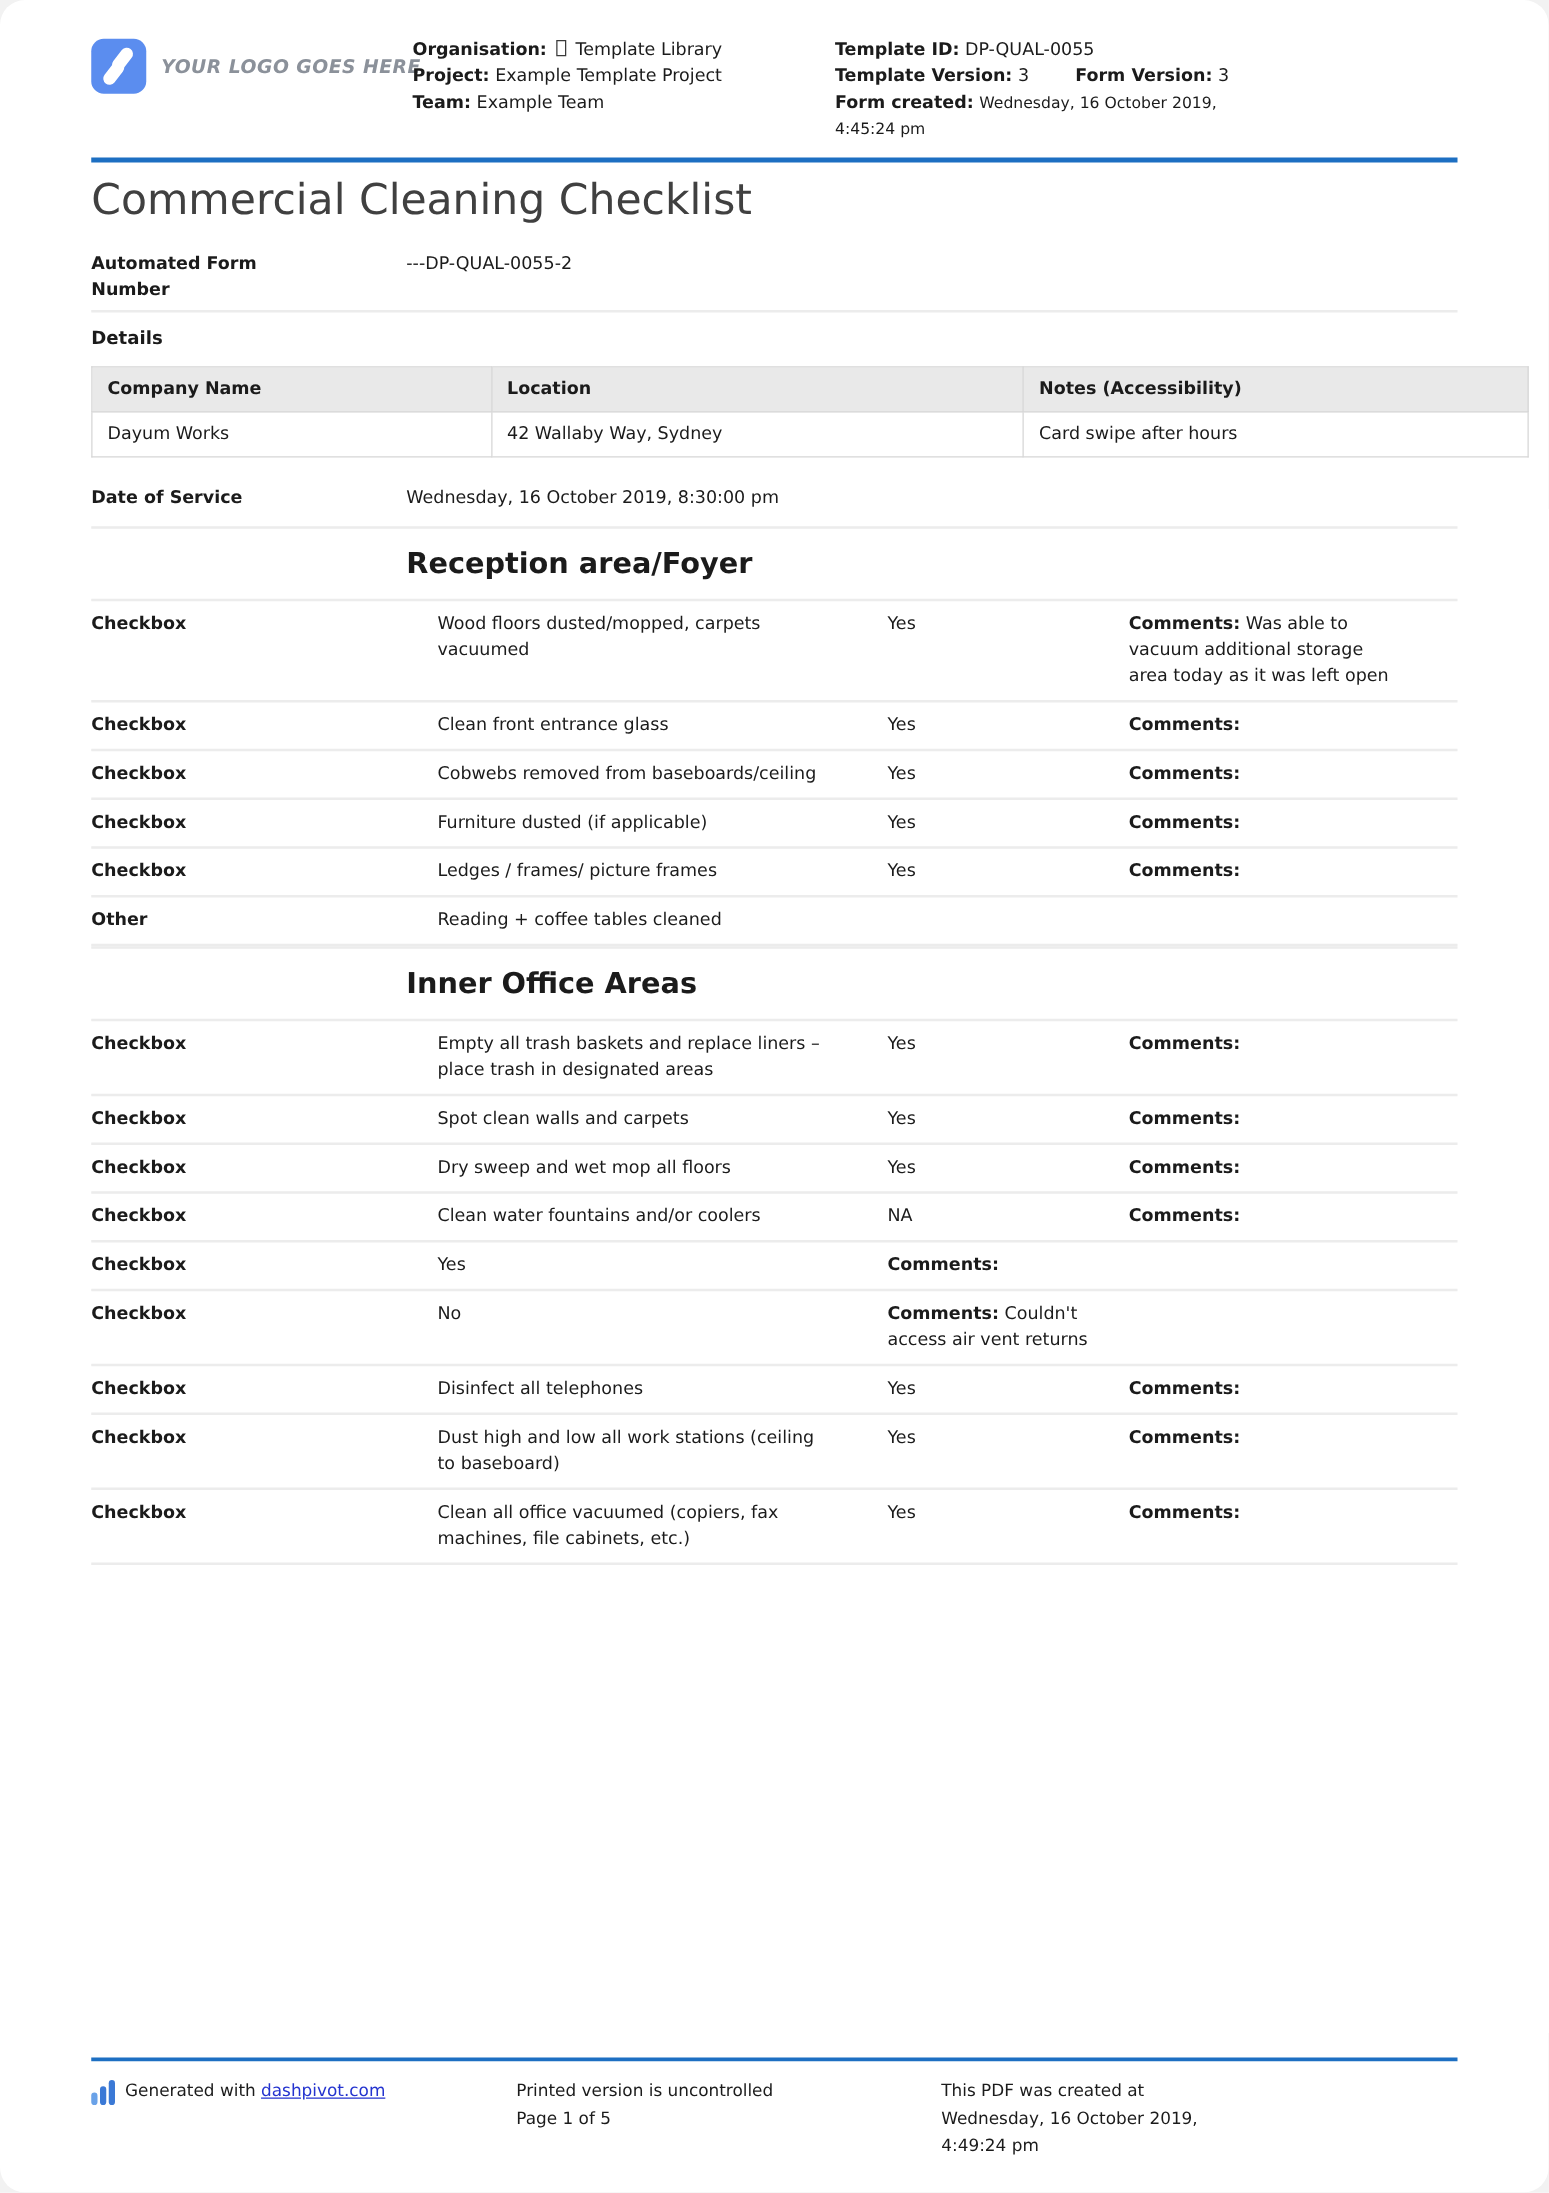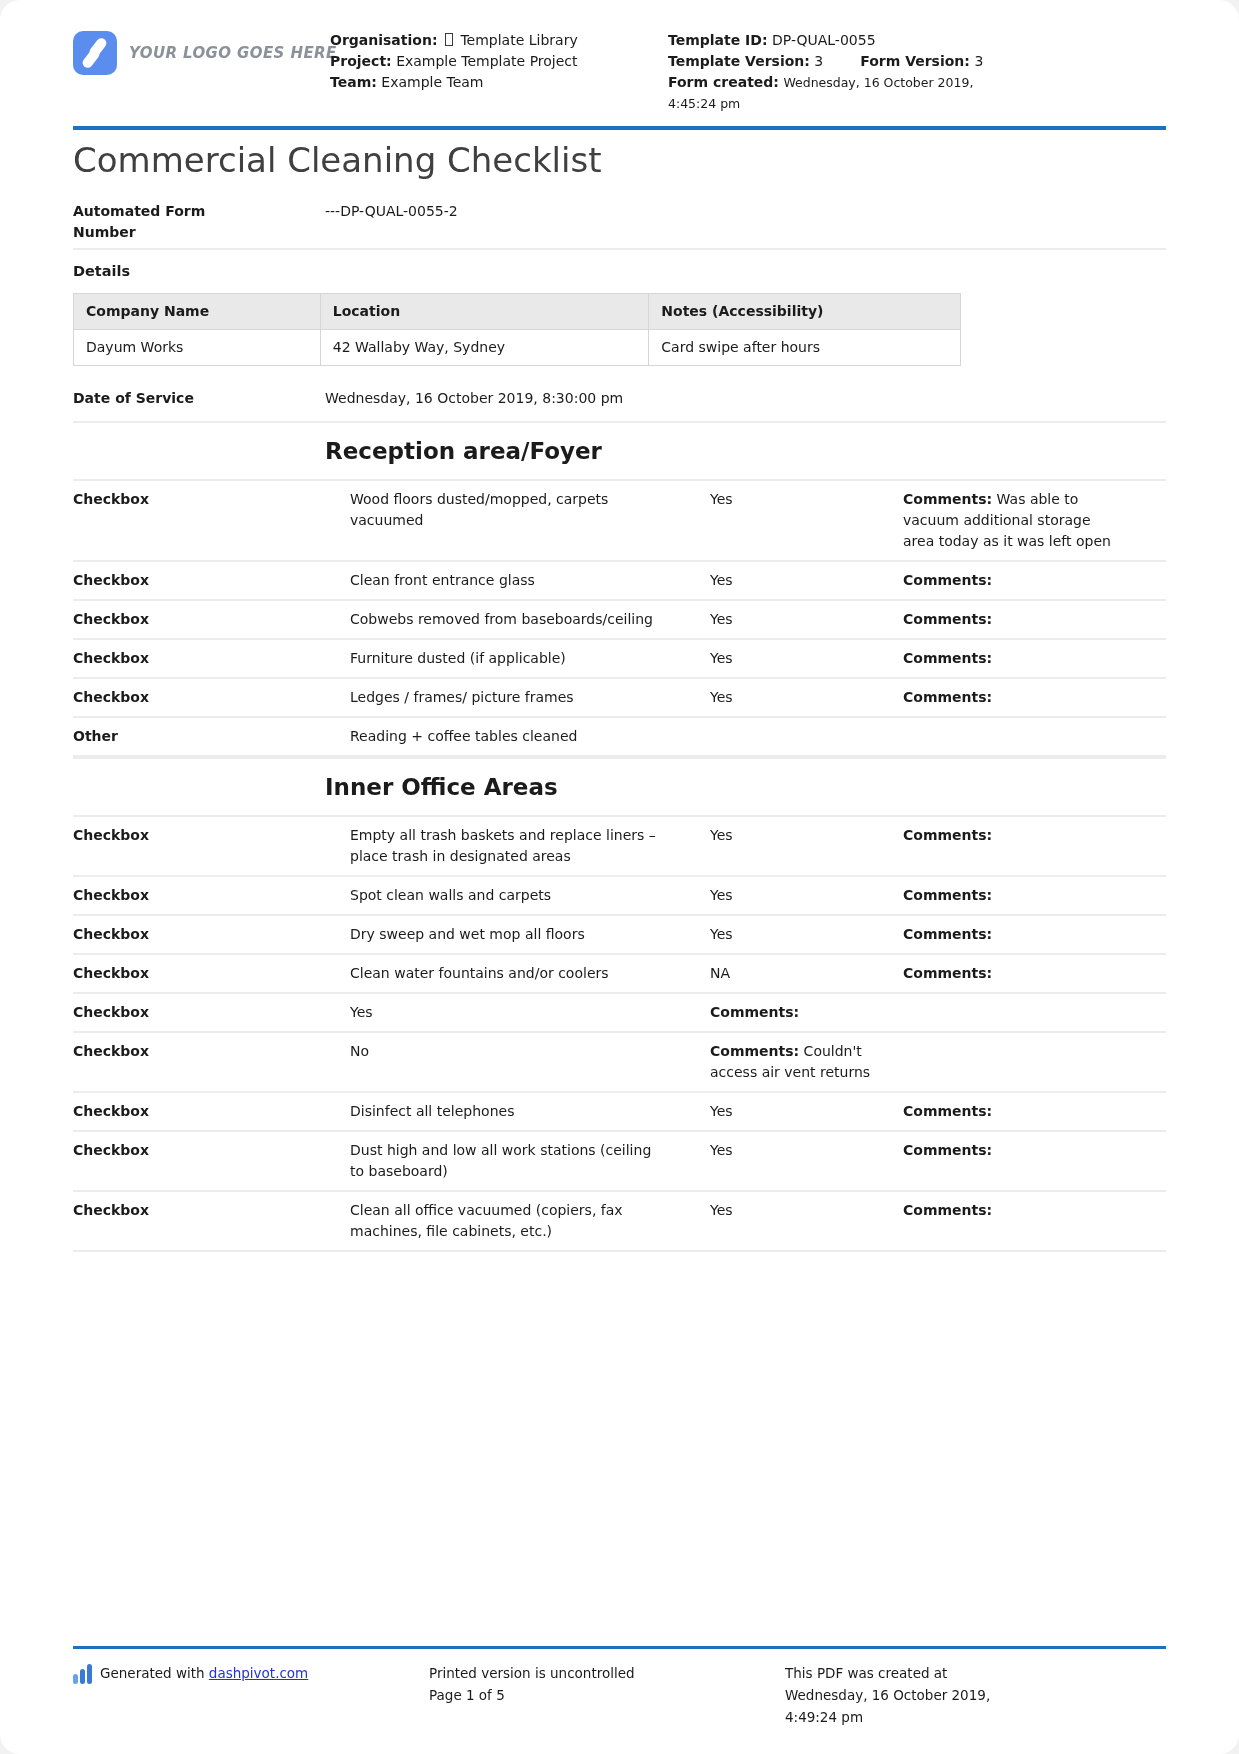--- a/index.html
+++ b/index.html
@@ -27,21 +27,21 @@
   .sm { font-size:12.5px; line-height:20px; }
 
   .rule { height:4px; background:#1d6fc2; }
   h1 { font-size:34px; line-height:40px; font-weight:400; color:#404040; margin:10px 0 16px; }
 
   .kv-row { display:grid; grid-template-columns:252px 1fr; padding:5px 0; }
   .kv-label { max-width:180px; }
   .divider { height:2px; background:#ececec; }
 
   .details-heading { padding:11px 0 7px; font-size:14.5px; }
-  table.details { width:888px; border-collapse:collapse; margin:4px 0 14px; }
+  table.details { width:1150px; border-collapse:collapse; margin:4px 0 14px; }
   table.details th, table.details td { border:1px solid #d6d6d6; text-align:left; padding:7px 12px; font-size:14px; }
   table.details th { background:#e9e9e9; font-weight:bold; }
   table.details td { background:#ffffff; }
 
   .date-row { padding:8px 0 12px; }
 
   .section-heading { margin-left:252px; font-size:23px; line-height:30px; font-weight:bold; padding:13px 0; }
 
   .row { display:grid; grid-template-columns:252px 335px 168px 1fr; padding:8px 0;gap:25px; }
   .cell.desc { max-width:308px; }
@@ -50,21 +50,21 @@
   .thumb { width:46px; height:44px; position:relative; margin:2px 0 0 0;
     background:linear-gradient(180deg,#e6e6e2 0px,#cfcec9 7px,#b5b3ae 13px,#a7a39e 25px,#55504b 27px,#343230 30px,#2c2a28 44px); }
   .thumb::after { content:""; position:absolute; left:11px; top:9px; width:21px; height:12px;
     background:#7d6b5d; border:1px solid #4c443c; }
   .thumb::before { content:""; position:absolute; left:3px; top:2px; width:40px; height:2px;
     background:repeating-linear-gradient(90deg,#fafaf8 0 5px,transparent 5px 10px); }
   .caption { font-size:12.5px; line-height:18px; margin-top:7px; }
 
   .footer { position:absolute; left:73px; right:73px; bottom:26px; }
   .f-rule { height:3px; background:#1d6fc2; margin-bottom:13px; }
-  .f-grid { display:grid; grid-template-columns:340px 340px 1fr; font-size:13.5px; line-height:22px;gap:16px; }
+  .f-grid { display:grid; grid-template-columns:340px 340px 1fr; font-size:13.5px; line-height:22px; }
   .f-left { display:flex; align-items:flex-start; gap:8px; }
   .bars { display:inline-flex; align-items:flex-end; gap:2px; height:20px; margin-top:2px; flex:none; }
   .bars span { width:5px; border-radius:2.5px; display:block; }
   .bar1 { height:10px; background:#6aa2e8; }
   .bar2 { height:15px; background:#3b79d6; }
   .bar3 { height:20px; background:#3b79d6; }
   a.link { color:#2433cf; text-decoration:underline; cursor:pointer; }
 </style>
 </head>
 <body>

